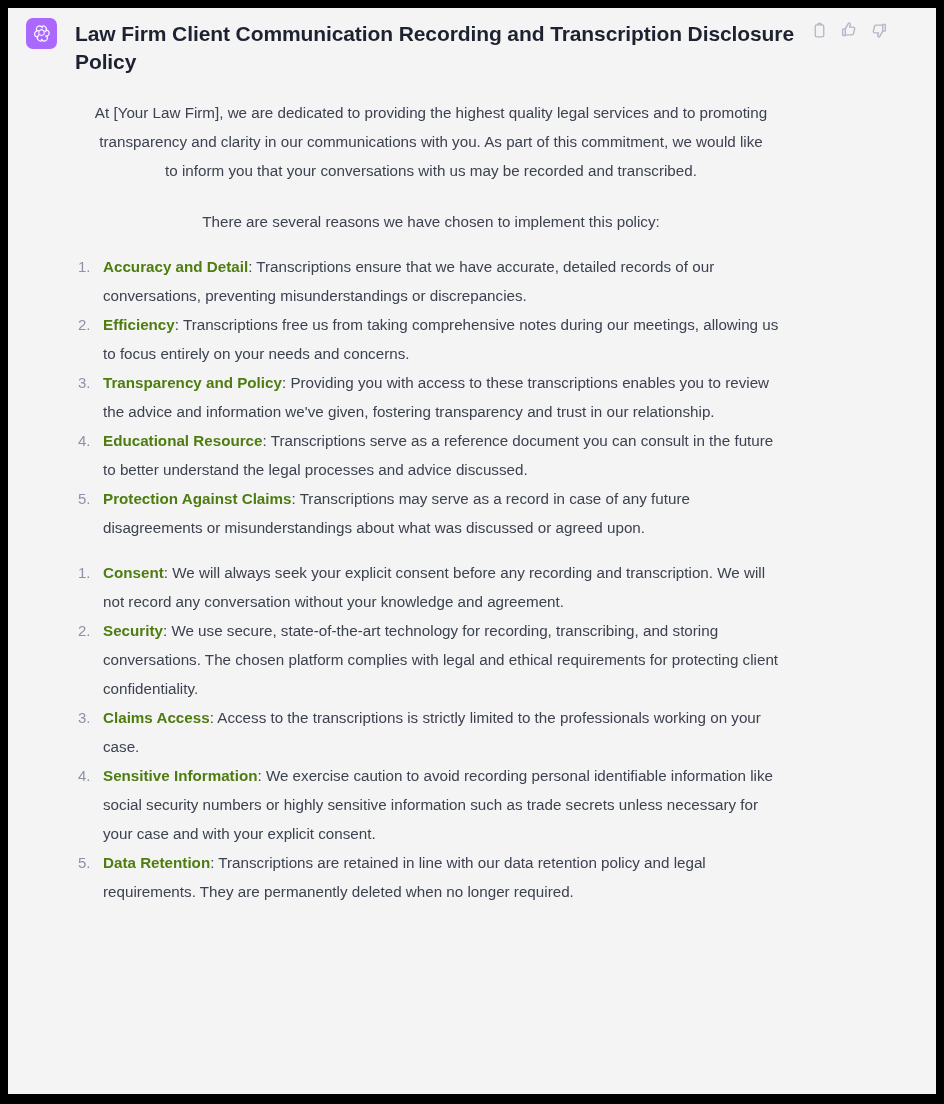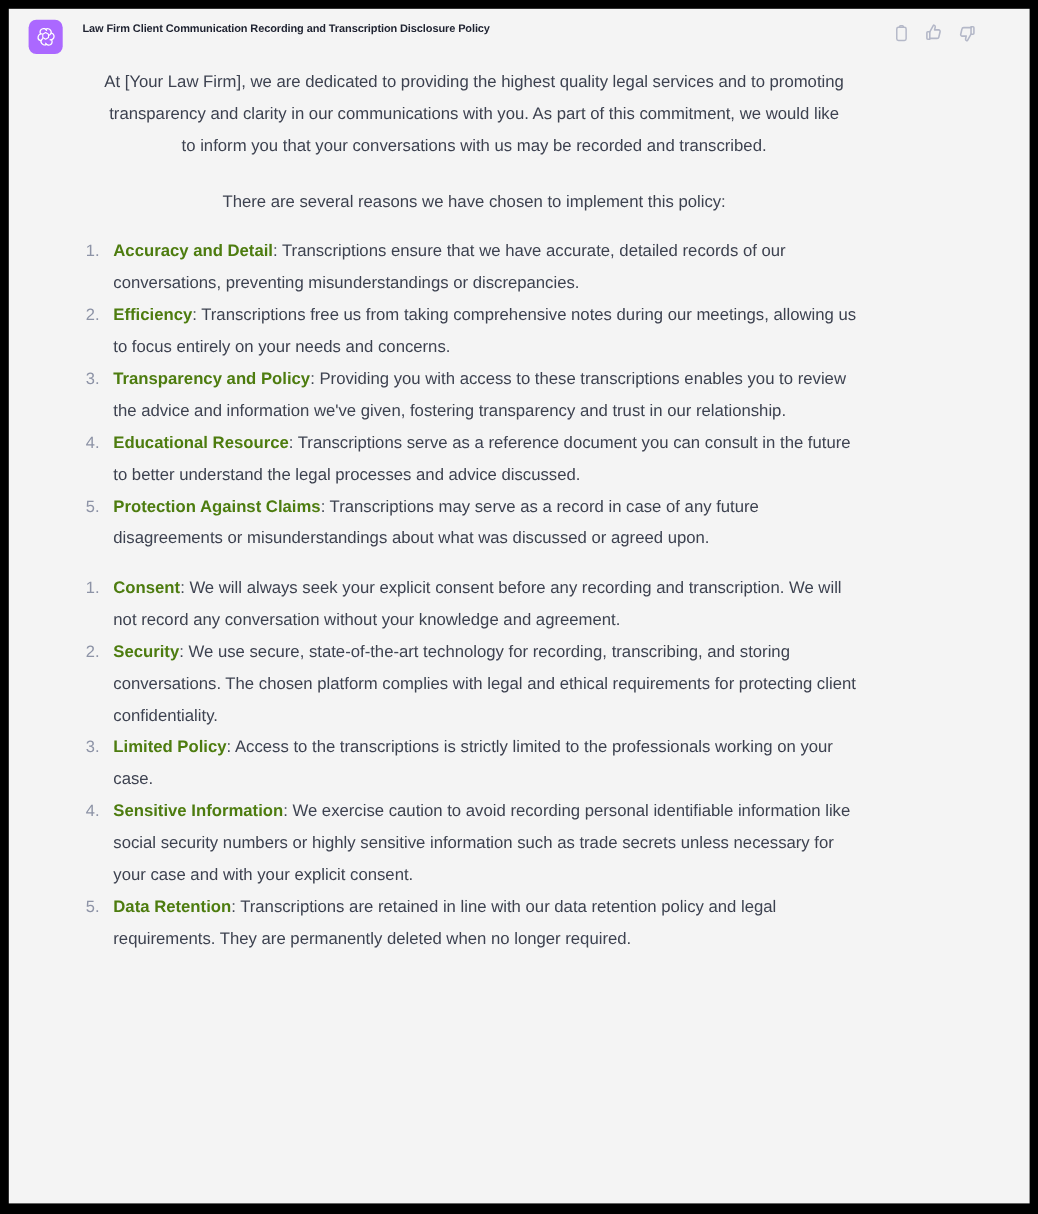--- a/index.html
+++ b/index.html
@@ -69,21 +69,21 @@
   
   .head-row {
     display: flex;
     align-items: flex-start;
     justify-content: space-between;
     gap: 14px;
     padding-top: 8px;
   }
 
   .doc-title {
-    font-size: 10px;
+    font-size: 21px;
     font-weight: 700;
     color: #1e2230;
     letter-spacing: -0.1px;
     line-height: 1.35;
     margin: 0;
     padding-left: 1px;
   }
 
   .actions {
     display: flex;
@@ -235,21 +235,21 @@
             <li><span class="li-term">Efficiency</span><span>: Transcriptions free us from taking comprehensive notes during our meetings, allowing us to focus entirely on your needs and concerns.</span></li>
             <li><span class="li-term">Transparency and Policy</span><span>: Providing you with access to these transcriptions enables you to review the advice and information we've given, fostering transparency and trust in our relationship.</span></li>
             <li><span class="li-term">Educational Resource</span><span>: Transcriptions serve as a reference document you can consult in the future to better understand the legal processes and advice discussed.</span></li>
             <li><span class="li-term">Protection Against Claims</span><span>: Transcriptions may serve as a record in case of any future disagreements or misunderstandings about what was discussed or agreed upon.</span></li>
           </ol>
 
 
           <ol class="numlist list-privacy">
             <li><span class="li-term">Consent</span><span>: We will always seek your explicit consent before any recording and transcription. We will not record any conversation without your knowledge and agreement.</span></li>
             <li><span class="li-term">Security</span><span>: We use secure, state-of-the-art technology for recording, transcribing, and storing conversations. The chosen platform complies with legal and ethical requirements for protecting client confidentiality.</span></li>
-            <li><span class="li-term">Limited Policy</span><span>: Access to the transcriptions is strictly limited to the professionals working on your case.</span></li>
+            <li><span class="li-term">Claims Access</span><span>: Access to the transcriptions is strictly limited to the professionals working on your case.</span></li>
             <li><span class="li-term">Sensitive Information</span><span>: We exercise caution to avoid recording personal identifiable information like social security numbers or highly sensitive information such as trade secrets unless necessary for your case and with your explicit consent.</span></li>
             <li><span class="li-term">Data Retention</span><span>: Transcriptions are retained in line with our data retention policy and legal requirements. They are permanently deleted when no longer required.</span></li>
           </ol>
 
         </div>
       </div>
     </div>
 
   </div>
 </div>

